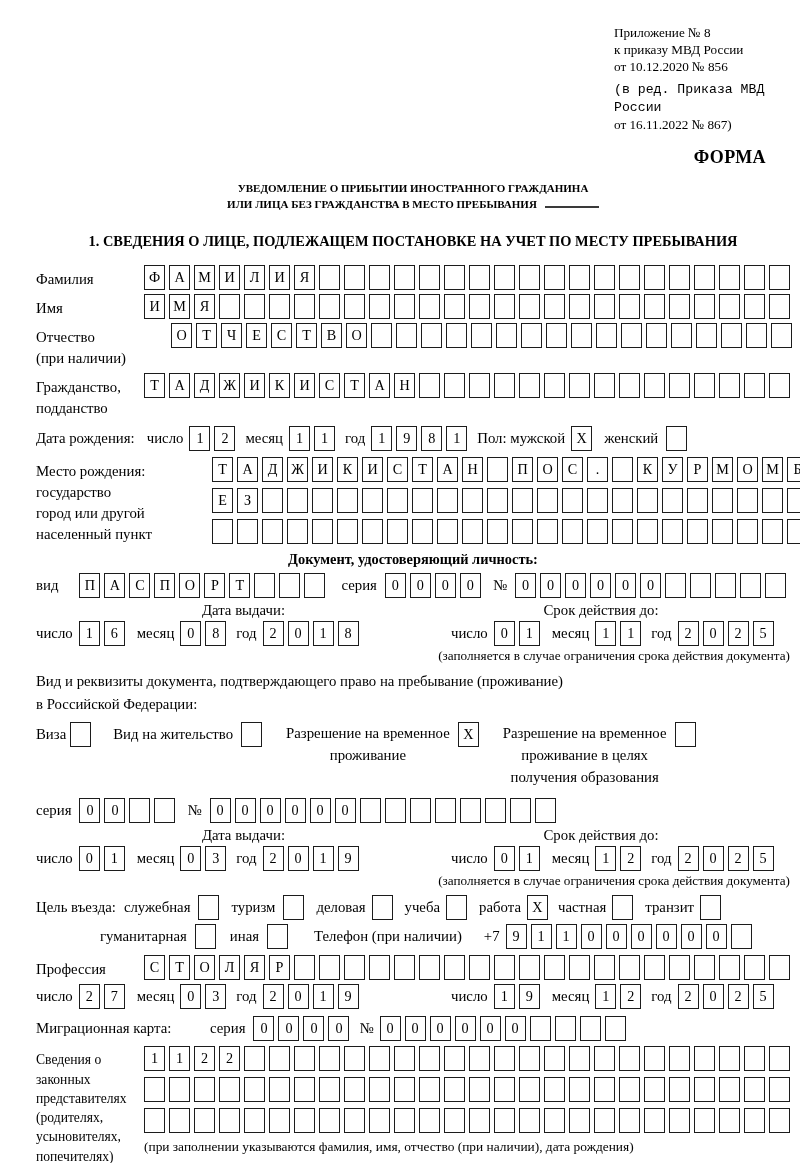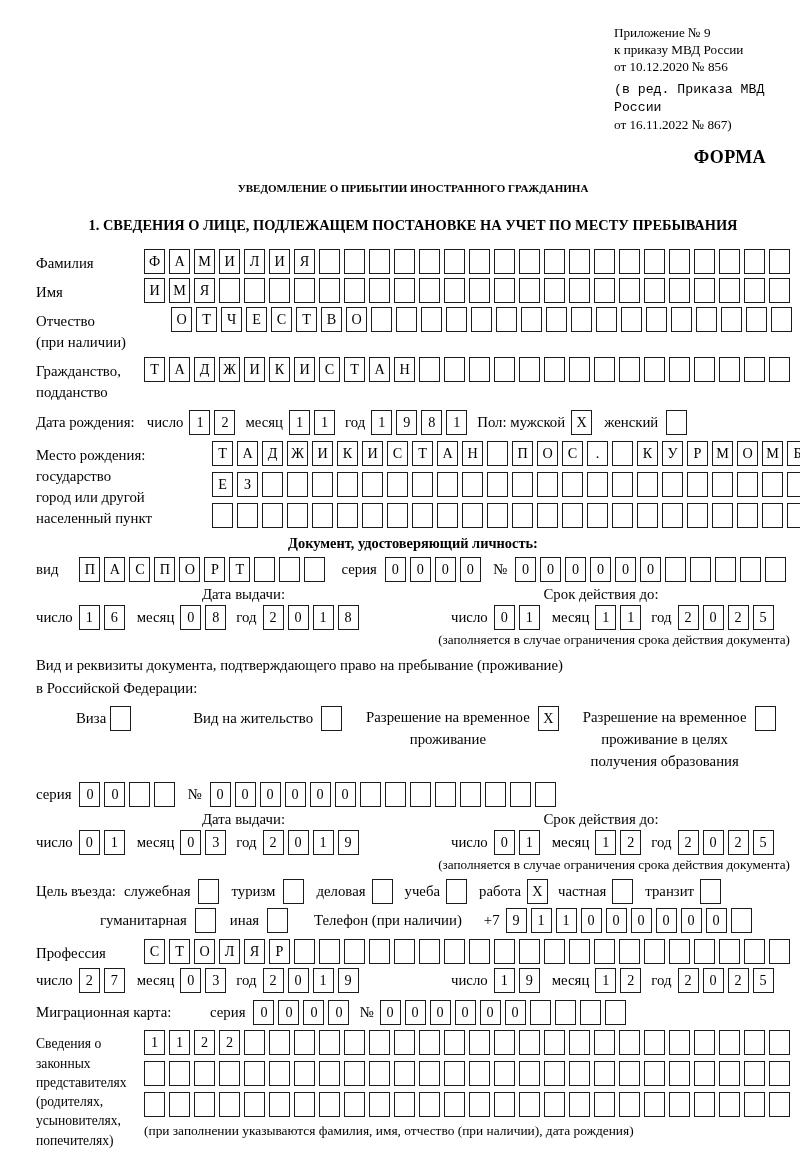--- a/index.html
+++ b/index.html
@@ -47,43 +47,46 @@
   .dpair { display:flex; margin-top:2px; }
   .dgroup { display:flex; align-items:flex-start; }
   .dgroup .t { padding-top:4px; white-space:nowrap; }
   .dg-left { width:415px; }
   .note { text-align:right; font-size:13.2px; margin:2px 0 6px 0; }
 
   .para { margin:6px 0 2px 0; line-height:1.55; }
 
   .cbrow { display:flex; align-items:flex-start; margin:6px 0 8px 0; }
   .cbgroup { display:flex; align-items:flex-start; }
-  .cbgroup .cbl { padding-top:4px; white-space:nowrap;margin-left:40px; }
+  .cbgroup .cbl { padding-top:4px; white-space:nowrap; }
   .cbgroup .cbl-multi { text-align:center; line-height:1.5; }
   .cbgroup .cell { margin-left:8px; }
 
   .footnote { font-size:13.4px; margin:6px 0 0 168px; }
 </style>
 </head>
 <body>
 
 <div class="page">
 
   <div class="annex">
-    <div>Приложение № 9</div>
+    <div>Приложение № 8</div>
     <div>к приказу МВД России</div>
     <div>от 10.12.2020 № 856</div>
     <div class="gap">(в ред. Приказа МВД России</div>
     <div>от 16.11.2022 № 867)</div>
   </div>
 
   <div class="forma">ФОРМА</div>
 
   <div class="title">
     <div>УВЕДОМЛЕНИЕ О ПРИБЫТИИ ИНОСТРАННОГО ГРАЖДАНИНА</div>
+    <div>
+      <span>ИЛИ ЛИЦА БЕЗ ГРАЖДАНСТВА В МЕСТО ПРЕБЫВАНИЯ</span><span class="uline"></span>
+    </div>
   </div>
 
   <div class="sect">1. СВЕДЕНИЯ О ЛИЦЕ, ПОДЛЕЖАЩЕМ ПОСТАНОВКЕ НА УЧЕТ ПО МЕСТУ ПРЕБЫВАНИЯ</div>
 
   <div class="row">
     <div class="lbl w92">Фамилия</div>
     <div class="cells">
         <span class="cell">Ф</span>
         <span class="cell">А</span>
         <span class="cell">М</span>

